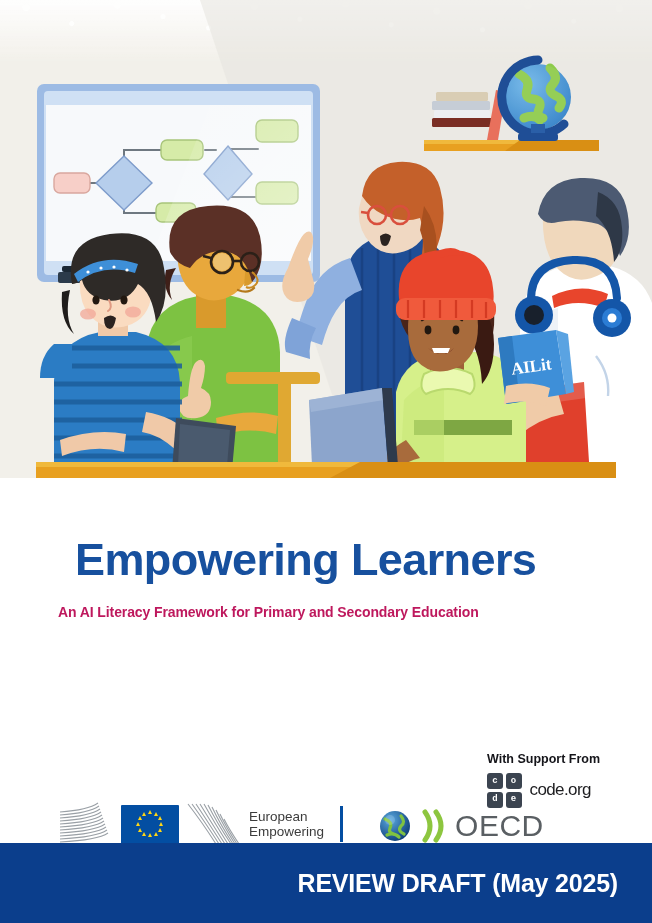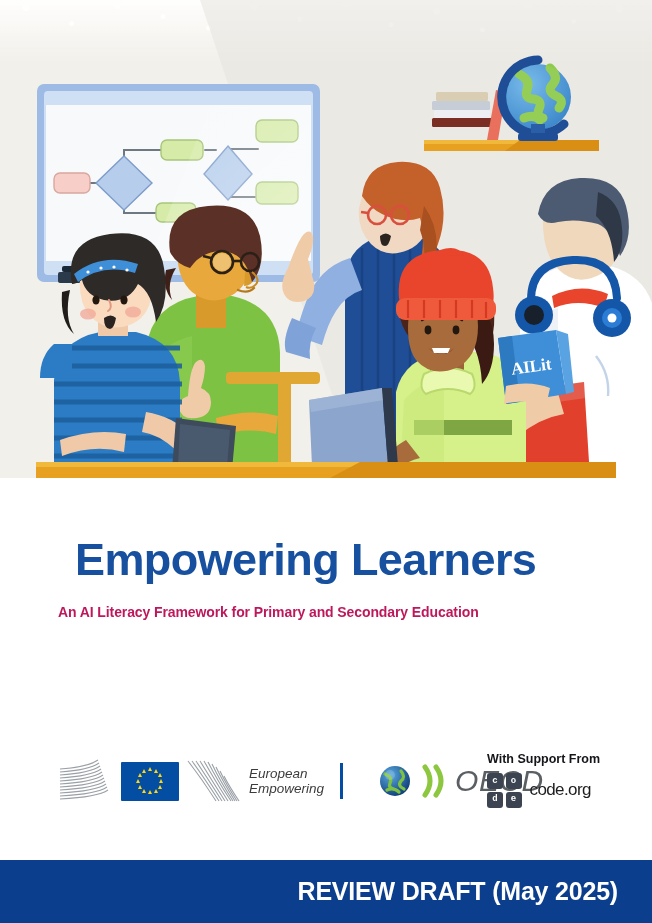--- a/index.html
+++ b/index.html
@@ -32,21 +32,21 @@
 
   
   .title-wrap{position:absolute;left:58px;top:516px;width:560px;}
   .title{margin:17px;color:#17509e;font-size:45px;line-height:54px;font-weight:bold;
          letter-spacing:-.6px;}
   .title .l2{display:block;}
   .subtitle{margin:0 0 0 0;color:#be185d;font-size:14px;font-weight:bold;
             letter-spacing:-.1px;}
 
   
-  .logos{position:absolute;left:58px;top:750px;height:62px;display:flex;align-items:center;font-style:italic;}
+  .logos{position:absolute;left:58px;top:784px;height:62px;display:flex;align-items:flex-end;}
   .ec-logo{display:flex;align-items:center;gap:7px;}
   .ec-lines{width:56px;height:44px;}
   .ec-flag{width:58px;height:39px;background:#034ea2;position:relative;border-radius:1px;}
   .ec-star{position:absolute;width:0;height:0;border-left:2.2px solid transparent;
            border-right:2.2px solid transparent;border-bottom:4.4px solid #ffd617;}
   .ec-text{color:#3c3c3c;font-size:13.5px;line-height:15.5px;font-weight:normal;}
   .ec-bar{width:3px;height:36px;background:#034ea2;margin-left:9px;}
   .logo-gap{width:34px;}
   .oecd-logo{display:flex;align-items:center;gap:4px;}
   .oecd-text{color:#5a5f63;font-size:30px;font-weight:normal;letter-spacing:.5px;}
@@ -55,21 +55,21 @@
   .support{position:absolute;left:481px;top:752px;margin-left:6px;}
   .support-label{color:#15151a;font-size:12.5px;font-weight:bold;margin:0 0 7px 0;}
   .codeorg{display:flex;align-items:center;gap:8px;}
   .co-grid{display:grid;grid-template-columns:16px 16px;grid-template-rows:16px 16px;gap:2.5px;}
   .co-cell{background:#3b4450;border-radius:3px;position:relative;
            display:flex;align-items:center;justify-content:center;}
   .co-glyph{color:#ffffff;font-size:9px;font-weight:bold;line-height:1;font-family:"Liberation Mono",monospace;}
   .co-text{color:#1d1d20;font-size:17px;font-weight:normal;letter-spacing:-.6px;}
 
   
-  .banner{position:absolute;left:0;bottom:0;width:652px;height:63px;background:#0b3e8c;
+  .banner{position:absolute;left:0;bottom:0;width:652px;height:80px;background:#0b3e8c;
           display:flex;align-items:center;justify-content:flex-end;}
   .banner-text{color:#ffffff;font-size:25px;font-weight:bold;margin-right:34px;letter-spacing:-.2px;}
 </style>
 </head>
 <body>
 
 <div class="page">
 
   <div class="hero">
     <div class="hero-speckle"></div>

